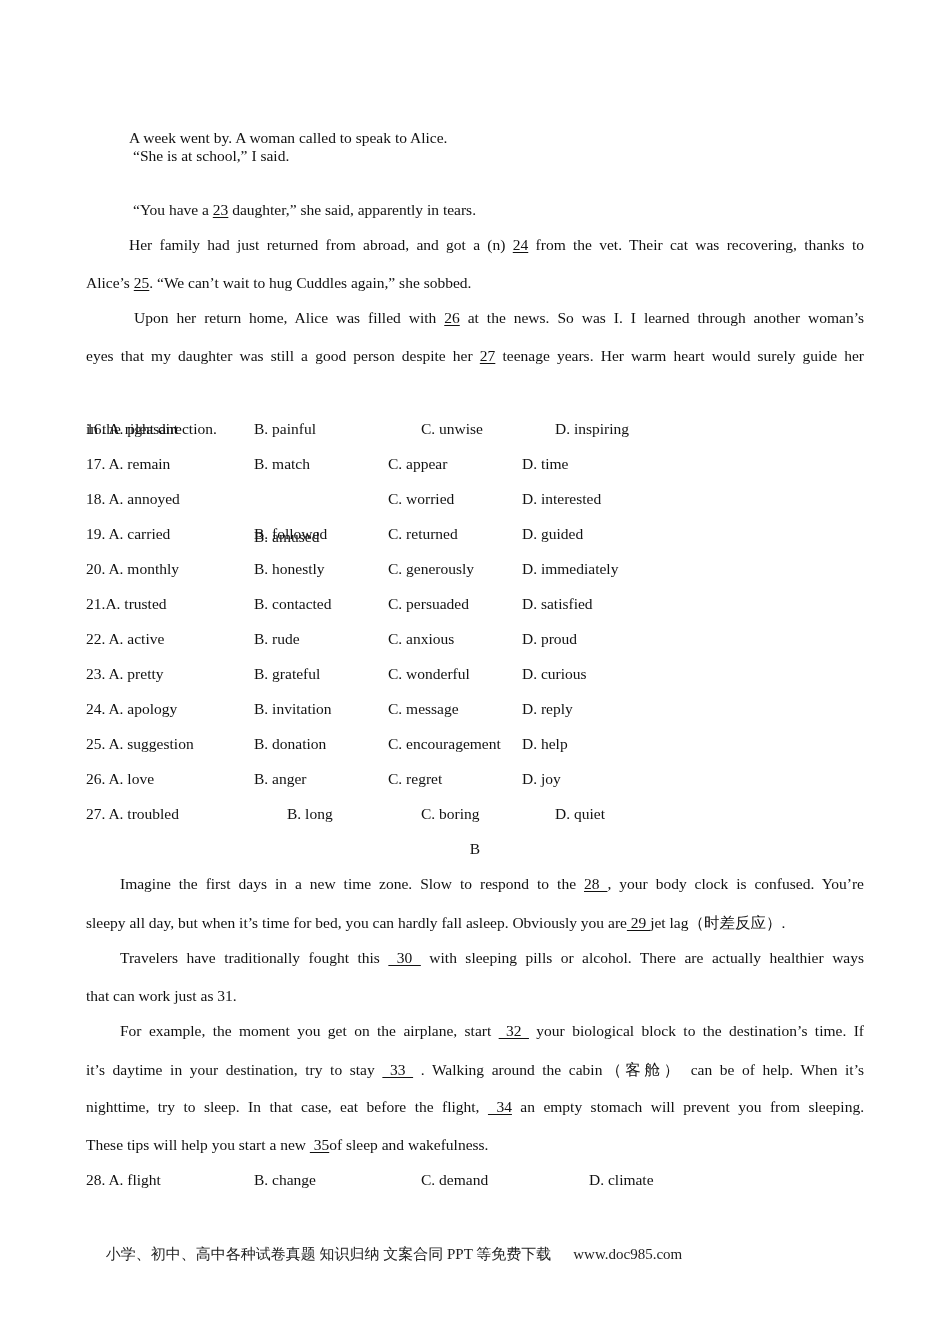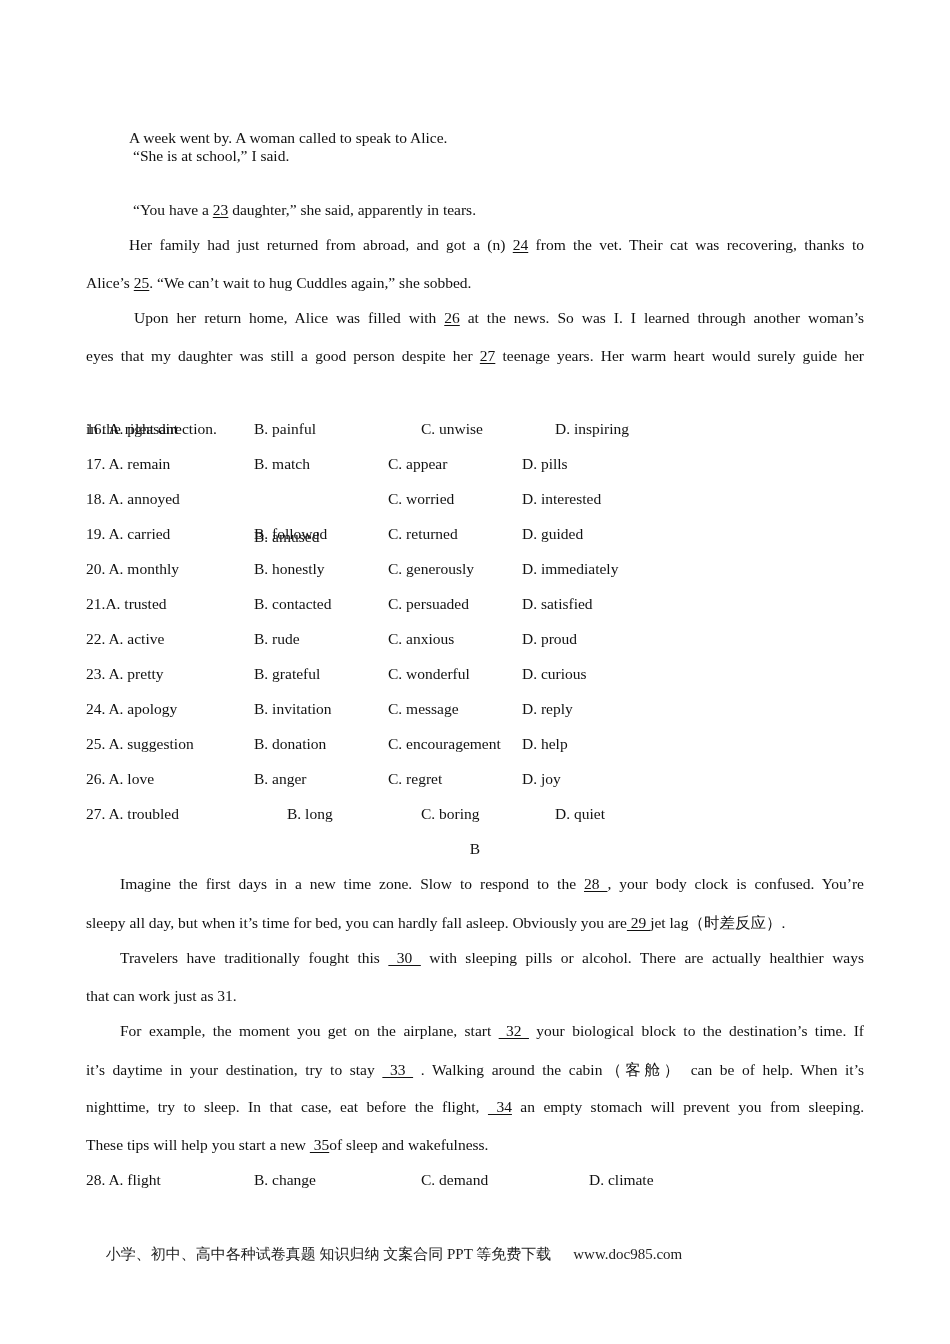--- a/index.html
+++ b/index.html
@@ -49,21 +49,21 @@
       <div class="opt-row" style="top: 419px;">
         <span class="opt" style="left: 0px;">16. A. pleasant</span>
         <span class="opt" style="left: 168px;">B. painful</span>
         <span class="opt" style="left: 335px;">C. unwise</span>
         <span class="opt" style="left: 469px;">D. inspiring</span>
       </div>
       <div class="opt-row" style="top: 454px;">
         <span class="opt" style="left: 0px; text-align: center;">17. A. remain</span>
         <span class="opt" style="left: 168px;">B. match</span>
         <span class="opt" style="left: 302px;">C. appear</span>
-        <span class="opt" style="left: 436px;">D. pills</span>
+        <span class="opt" style="left: 436px;">D. time</span>
       </div>
       <div class="opt-row" style="top: 489px;">
         <span class="opt" style="left: 0px;">18. A. annoyed</span>
         <span class="opt" style="left: 168px; margin-top: 38px;">B. amused</span>
         <span class="opt" style="left: 302px;">C. worried</span>
         <span class="opt" style="left: 436px;">D. interested</span>
       </div>
       <div class="opt-row" style="top: 524px;">
         <span class="opt" style="left: 0px;">19. A. carried</span>
         <span class="opt" style="left: 168px;">B. followed</span>

